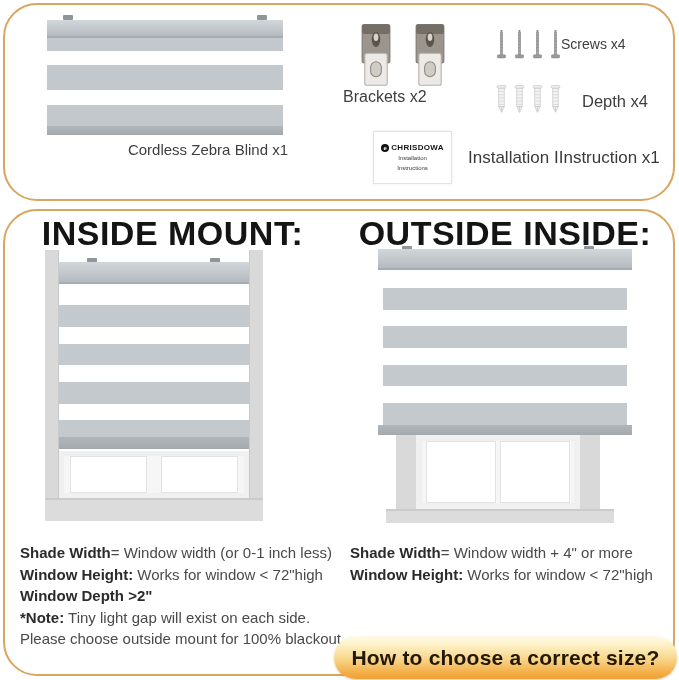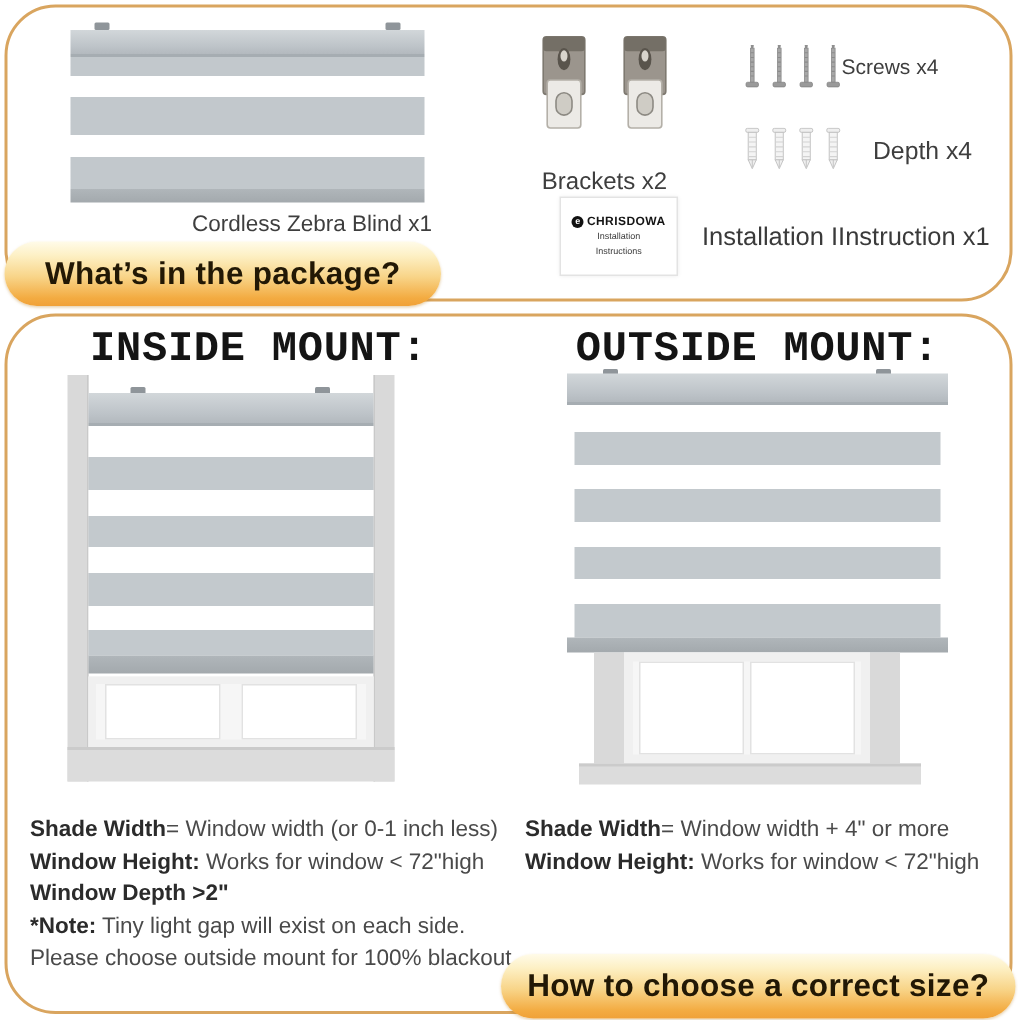--- a/index.html
+++ b/index.html
@@ -37,21 +37,21 @@
   #pkg-fabric{
     height:88px;margin-top:0;
     background:linear-gradient(180deg,
       #c2c8cc 0 13px,#ffffff 13px 27px,
       #c2c8cc 27px 52px,#ffffff 52px 67px,
       #c2c8cc 67px 88px);
   }
   .btm-rail{background:linear-gradient(180deg,#b0b6ba,#a3a9ad);}
   #pkg-caption{left:37px;top:136px;width:246px;text-align:right;font-size:15px;}
   #brackets-row{left:350px;top:18px;width:96px;height:67px;display:flex;gap:22px;justify-content:center;}
-  #brackets-caption{left:338px;top:108px;width:120px;text-align:center;font-size:16px;}
+  #brackets-caption{left:338px;top:83px;width:120px;font-size:16px;}
   #screws-row{left:491px;top:24px;width:66px;height:31px;display:flex;gap:7px;}
   #screws-caption{left:556px;top:31px;font-size:14px;}
   #anchors-row{left:491px;top:80px;width:66px;height:28px;display:flex;gap:7px;}
   #anchors-caption{left:577px;top:87px;font-size:16.5px;}
   #manual-box{
     left:368px;top:126px;width:79px;height:53px;background:#ffffff;
     border:1px solid #e3e3e3;box-shadow:0 0 3px rgba(0,0,0,.08);
     display:flex;flex-direction:column;align-items:center;justify-content:center;
   }
   .brand-row{display:flex;align-items:center;gap:2px;}
@@ -59,21 +59,21 @@
     width:8px;height:8px;border-radius:50%;background:#111;color:#fff;
     font-size:6px;line-height:8px;text-align:center;font-weight:bold;
   }
   .brand-name{font-size:8px;font-weight:bold;color:#141414;letter-spacing:.3px;}
   .manual-small{font-size:6px;color:#3a3a3a;margin-top:3px;line-height:7px;}
   #manual-caption{left:463px;top:143px;font-size:17px;color:#3a3a3a;}
 
   
   .mount-head{
     top:4px;height:36px;display:flex;align-items:center;justify-content:center;
-    font-size:28px;font-weight:bold;color:#141414;letter-spacing:.5px;font-family:Liberation Mono, monospace;
+    font-size:34px;font-weight:bold;color:#141414;letter-spacing:.5px;
   }
   #inside-head{left:0;width:335px;}
   #outside-head{left:335px;width:330px;}
 
   .rail{position:absolute;background:#d9d9d9;}
   .panes{position:absolute;background:#f6f6f6;border:5px solid #f0f0f0;}
   .pane{position:absolute;top:0;bottom:0;background:#ffffff;border:1px solid #e2e2e2;}
   .sill{position:absolute;background:#dcdcdc;border-top:2px solid #cbcbcb;}
 
   #inside-diagram{left:40px;top:39px;width:218px;height:271px;}
@@ -239,28 +239,25 @@
       <div class="brand-row">
         <span class="brand-dot">e</span>
         <span class="brand-name">CHRISDOWA</span>
       </div>
       <div class="manual-small">Installation</div>
       <div class="manual-small">Instructions</div>
     </div>
     <div class="abs" id="manual-caption">Installation IInstruction x1</div>
   </div>
 
-  <div class="pill" id="pill-package">
-    <span>What’s in the package?</span>
-  </div>
 
   <div class="card" id="size-card">
 
     <div class="abs mount-head" id="inside-head">INSIDE MOUNT:</div>
-    <div class="abs mount-head" id="outside-head">OUTSIDE MOUNT:</div>
+    <div class="abs mount-head" id="outside-head">OUTSIDE INSIDE:</div>
 
     <div class="abs" id="inside-diagram">
       <div class="rail rail-l"></div>
       <div class="rail rail-r"></div>
       <span class="mtab" style="left:42px;top:8px;"></span>
       <span class="mtab" style="left:165px;top:8px;"></span>
       <div class="abs" id="in-blind">
         <div class="blind-head"></div>
         <div class="fabric" id="in-fabric"></div>
         <div class="btm-rail" style="height:12px;"></div>

